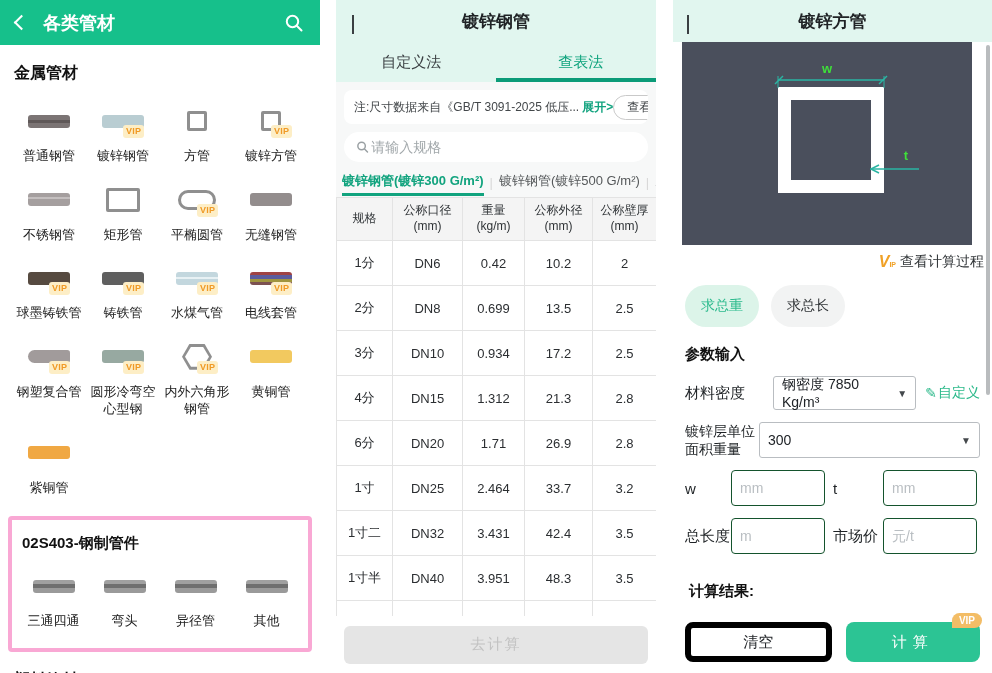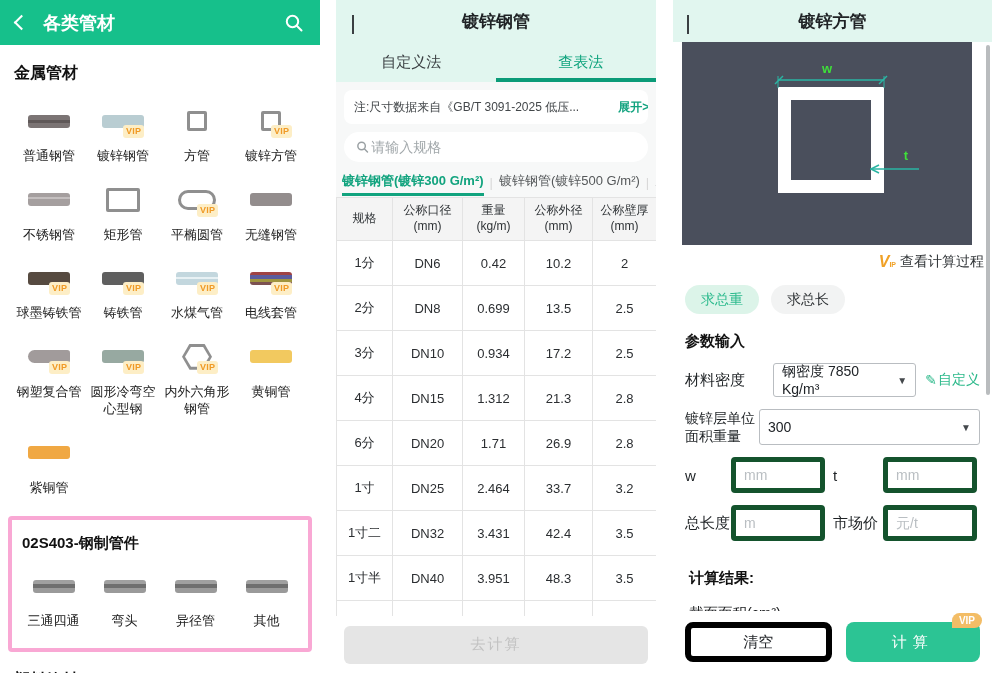--- a/index.html
+++ b/index.html
@@ -53,21 +53,21 @@
   
   .mheader{background:#e1f6ef;}
   .mtitle-row{height:42px;display:flex;align-items:center;justify-content:center;position:relative;}
   .mtitle-row .backwrap{position:absolute;left:16px;top:15px;}
   .mtitle{font-size:17px;font-weight:bold;color:#202326;}
   .mtabs{height:40px;display:flex;position:relative;gap:19px;}
   .mtab{flex:1;display:flex;align-items:center;justify-content:center;font-size:15px;color:#3c4144;cursor:pointer;}
   .mtab.active{color:#0ea37d;}
   .tab-underline{position:absolute;bottom:0;left:50%;width:50%;height:4px;background:#0b9b78;}
   .note{margin:8px 8px 0;background:#fff;border-radius:8px;height:34px;display:flex;align-items:center;
-        padding:0 6px 0 10px;font-size:12px;color:#43474a;white-space:nowrap;overflow:hidden;gap:36px;}
+        padding:0 6px 0 10px;font-size:12px;color:#43474a;white-space:nowrap;overflow:hidden;}
   .note .expand{color:#12a37f;margin-left:3px;font-weight:bold;flex:none;}
   .viewbtn{margin-left:auto;border:1px solid #c9c9c9;border-radius:999px;padding:3px 13px;font-size:12px;
         color:#3b3f42;background:#fff;flex:none;}
   .searchbar{margin:8px 8px 0;background:#fff;border-radius:999px;height:30px;display:flex;align-items:center;
         padding:0 12px;}
   .searchbar input{border:none;outline:none;font-size:14px;color:#333;background:transparent;width:100%;}
   .searchbar input::placeholder{color:#a2a8ab;}
   .subtabs{display:flex;align-items:flex-end;margin:8px 0 0 6px;font-size:13px;color:#55585a;
         white-space:nowrap;overflow:hidden;height:26px;}
   .subtab{padding-bottom:6px;flex:none;cursor:pointer;}
@@ -84,36 +84,36 @@
   .rheader{height:42px;background:#e1f6ef;display:flex;align-items:center;justify-content:center;position:relative;}
   .rheader .backwrap{position:absolute;left:14px;top:15px;}
   .diagram{margin-left:9px;width:290px;height:203px;background:#4a4f5c;position:relative;}
   .ring{position:absolute;left:96px;top:45px;width:106px;height:106px;background:#fff;}
   .ring::after{content:"";position:absolute;inset:13px;background:#4a4f5c;}
   .dimsvg{position:absolute;inset:0;}
   .viewrow{display:flex;justify-content:flex-end;align-items:center;margin:8px 8px 0;font-size:14px;color:#2f3336;gap:4px;}
   .vipglyph{color:#f0a126;font-weight:bold;font-style:italic;font-size:16px;line-height:1;}
   .vipglyph small{font-size:7px;font-style:normal;}
   .modes{display:flex;gap:12px;margin:14px 0 0 12px;}
-  .pill{height:29px;border-radius:999px;padding:0 16px;display:flex;align-items:center;font-size:14px;
+  .pill{height:42px;border-radius:999px;padding:0 16px;display:flex;align-items:center;font-size:14px;
         background:#f2f3f3;color:#2f3336;border:none;}
   .pill.active{background:#dcf4e9;color:#2cba8d;}
   .ptitle{margin:18px 0 0 12px;font-weight:bold;font-size:15px;color:#111;}
   .frow{display:flex;align-items:center;margin:12px 12px 0;}
   .flabel{font-size:15px;color:#1f2326;flex:none;}
   .lab1{width:46px;}
   .lab2{width:50px;margin-left:8px;}
   .densbox{margin-left:28px;width:176px;height:34px;border:1px solid #b9bdc1;border-radius:3px;display:flex;
         align-items:center;justify-content:space-between;padding:0 8px;font-size:14px;color:#202428;background:#fff;box-sizing:border-box;}
   .caret{font-size:10px;color:#44484c;flex:none;}
   .custom{color:#2bb98a;font-size:14px;margin-left:9px;display:flex;align-items:center;gap:1px;flex:none;}
   .coatlabel{font-size:14px;line-height:1.3;color:#1f2326;width:74px;flex:none;}
   .coatbox{flex:1;height:34px;border:1px solid #b9bdc1;border-radius:3px;display:flex;align-items:center;
         justify-content:space-between;padding:0 8px;font-size:14px;color:#202428;background:#fff;}
-  .inp{width:94px;height:36px;border:5px solid #14532d;border-radius:4px;padding:0 8px;font-size:14px;
+  .inp{width:94px;height:36px;border:1px solid #14532d;border-radius:4px;padding:0 8px;font-size:14px;
         box-sizing:border-box;outline:none;color:#333;flex:none;background:#fff;}
   .inp::placeholder{color:#b9bec2;}
   .inp + .flabel{margin-left:8px;}
   .result-line{margin:16px 16px 0;font-size:14.5px;color:#16181a;}
   .rtitle{margin-top:28px;font-weight:bold;font-size:15px;color:#111;}
   .divider{margin:16px 12px 0;border-top:1px solid #ededed;}
   .rfooter{position:absolute;bottom:0;left:0;right:0;height:62px;background:#fff;display:flex;align-items:center;
         gap:14px;padding:0 12px;}
   .clearbtn{flex:1;height:40px;background:#fff;border:6px solid #000000;border-radius:8px;font-size:15px;color:#23262a;}
   .calcbtn{flex:1;height:40px;background:#2cc494;border:none;border-radius:8px;color:#fff;font-size:15px;

